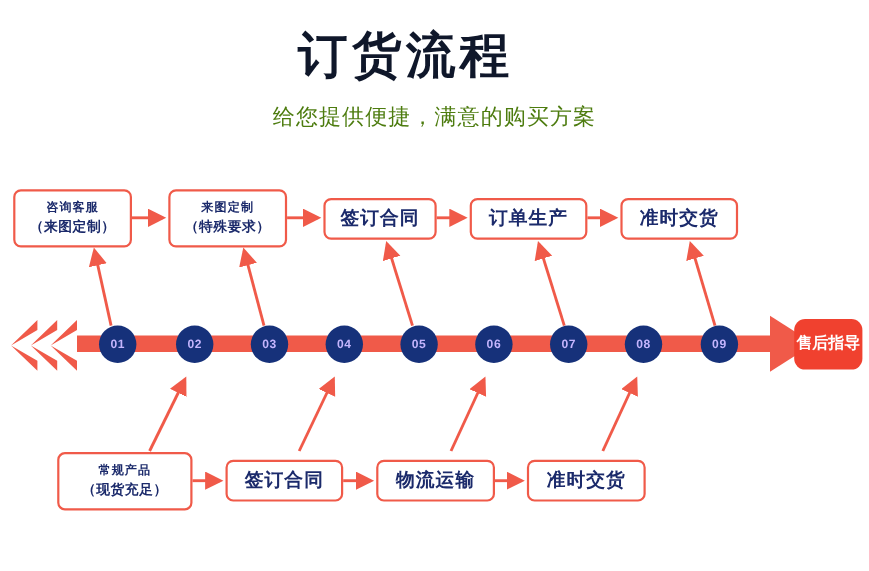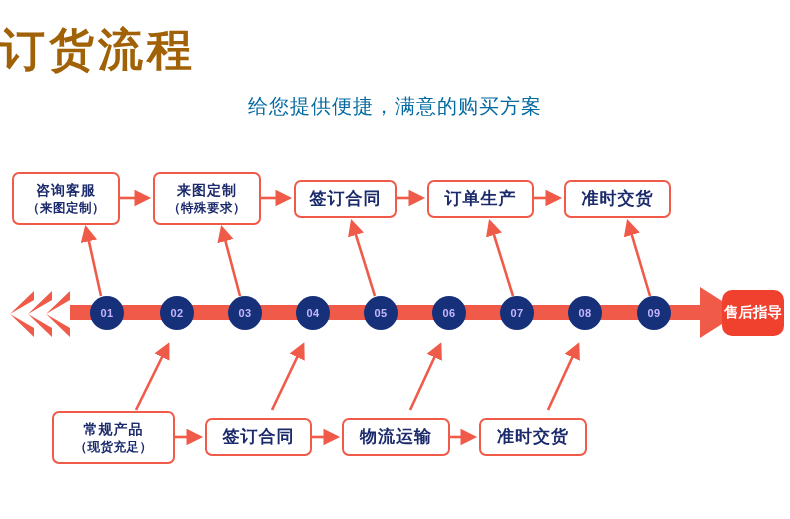--- a/index.html
+++ b/index.html
@@ -17,53 +17,54 @@
   #canvas {
     position: relative;
     width: 790px;
     height: 519px;
   }
   .title {
     position: absolute;
     left: 0;
     top: 22px;
     width: 738px;
+    text-align: center;
     font-size: 45px;
     font-weight: bold;
-    color: #a16207;
+    color: #0f172a;
     letter-spacing: 4px;
     line-height: 56px;
   }
   .subtitle {
     position: absolute;
     left: 0;
     top: 93px;
     width: 790px;
     text-align: center;
     font-size: 20px;
-    color: #0369a1;
+    color: #4d7c0f;
     letter-spacing: 1px;
   }
   
   .box {
     position: absolute;
     box-sizing: border-box;
     border: 2px solid #f05a49;
     border-radius: 7px;
     background: #ffffff;
     color: #1b2a6b;
     display: flex;
     flex-direction: column;
     align-items: center;
     justify-content: center;
     text-align: center;
     line-height: 1.15;
   }
   .box .l1 {
-    font-size: 14px;
+    font-size: 11px;
     font-weight: bold;
     letter-spacing: 1px;
   }
   .box .l2 {
     font-size: 12.5px;
     font-weight: bold;
     margin-top: 3px;
     letter-spacing: 0.5px;
   }
   .box.single .l1 {

